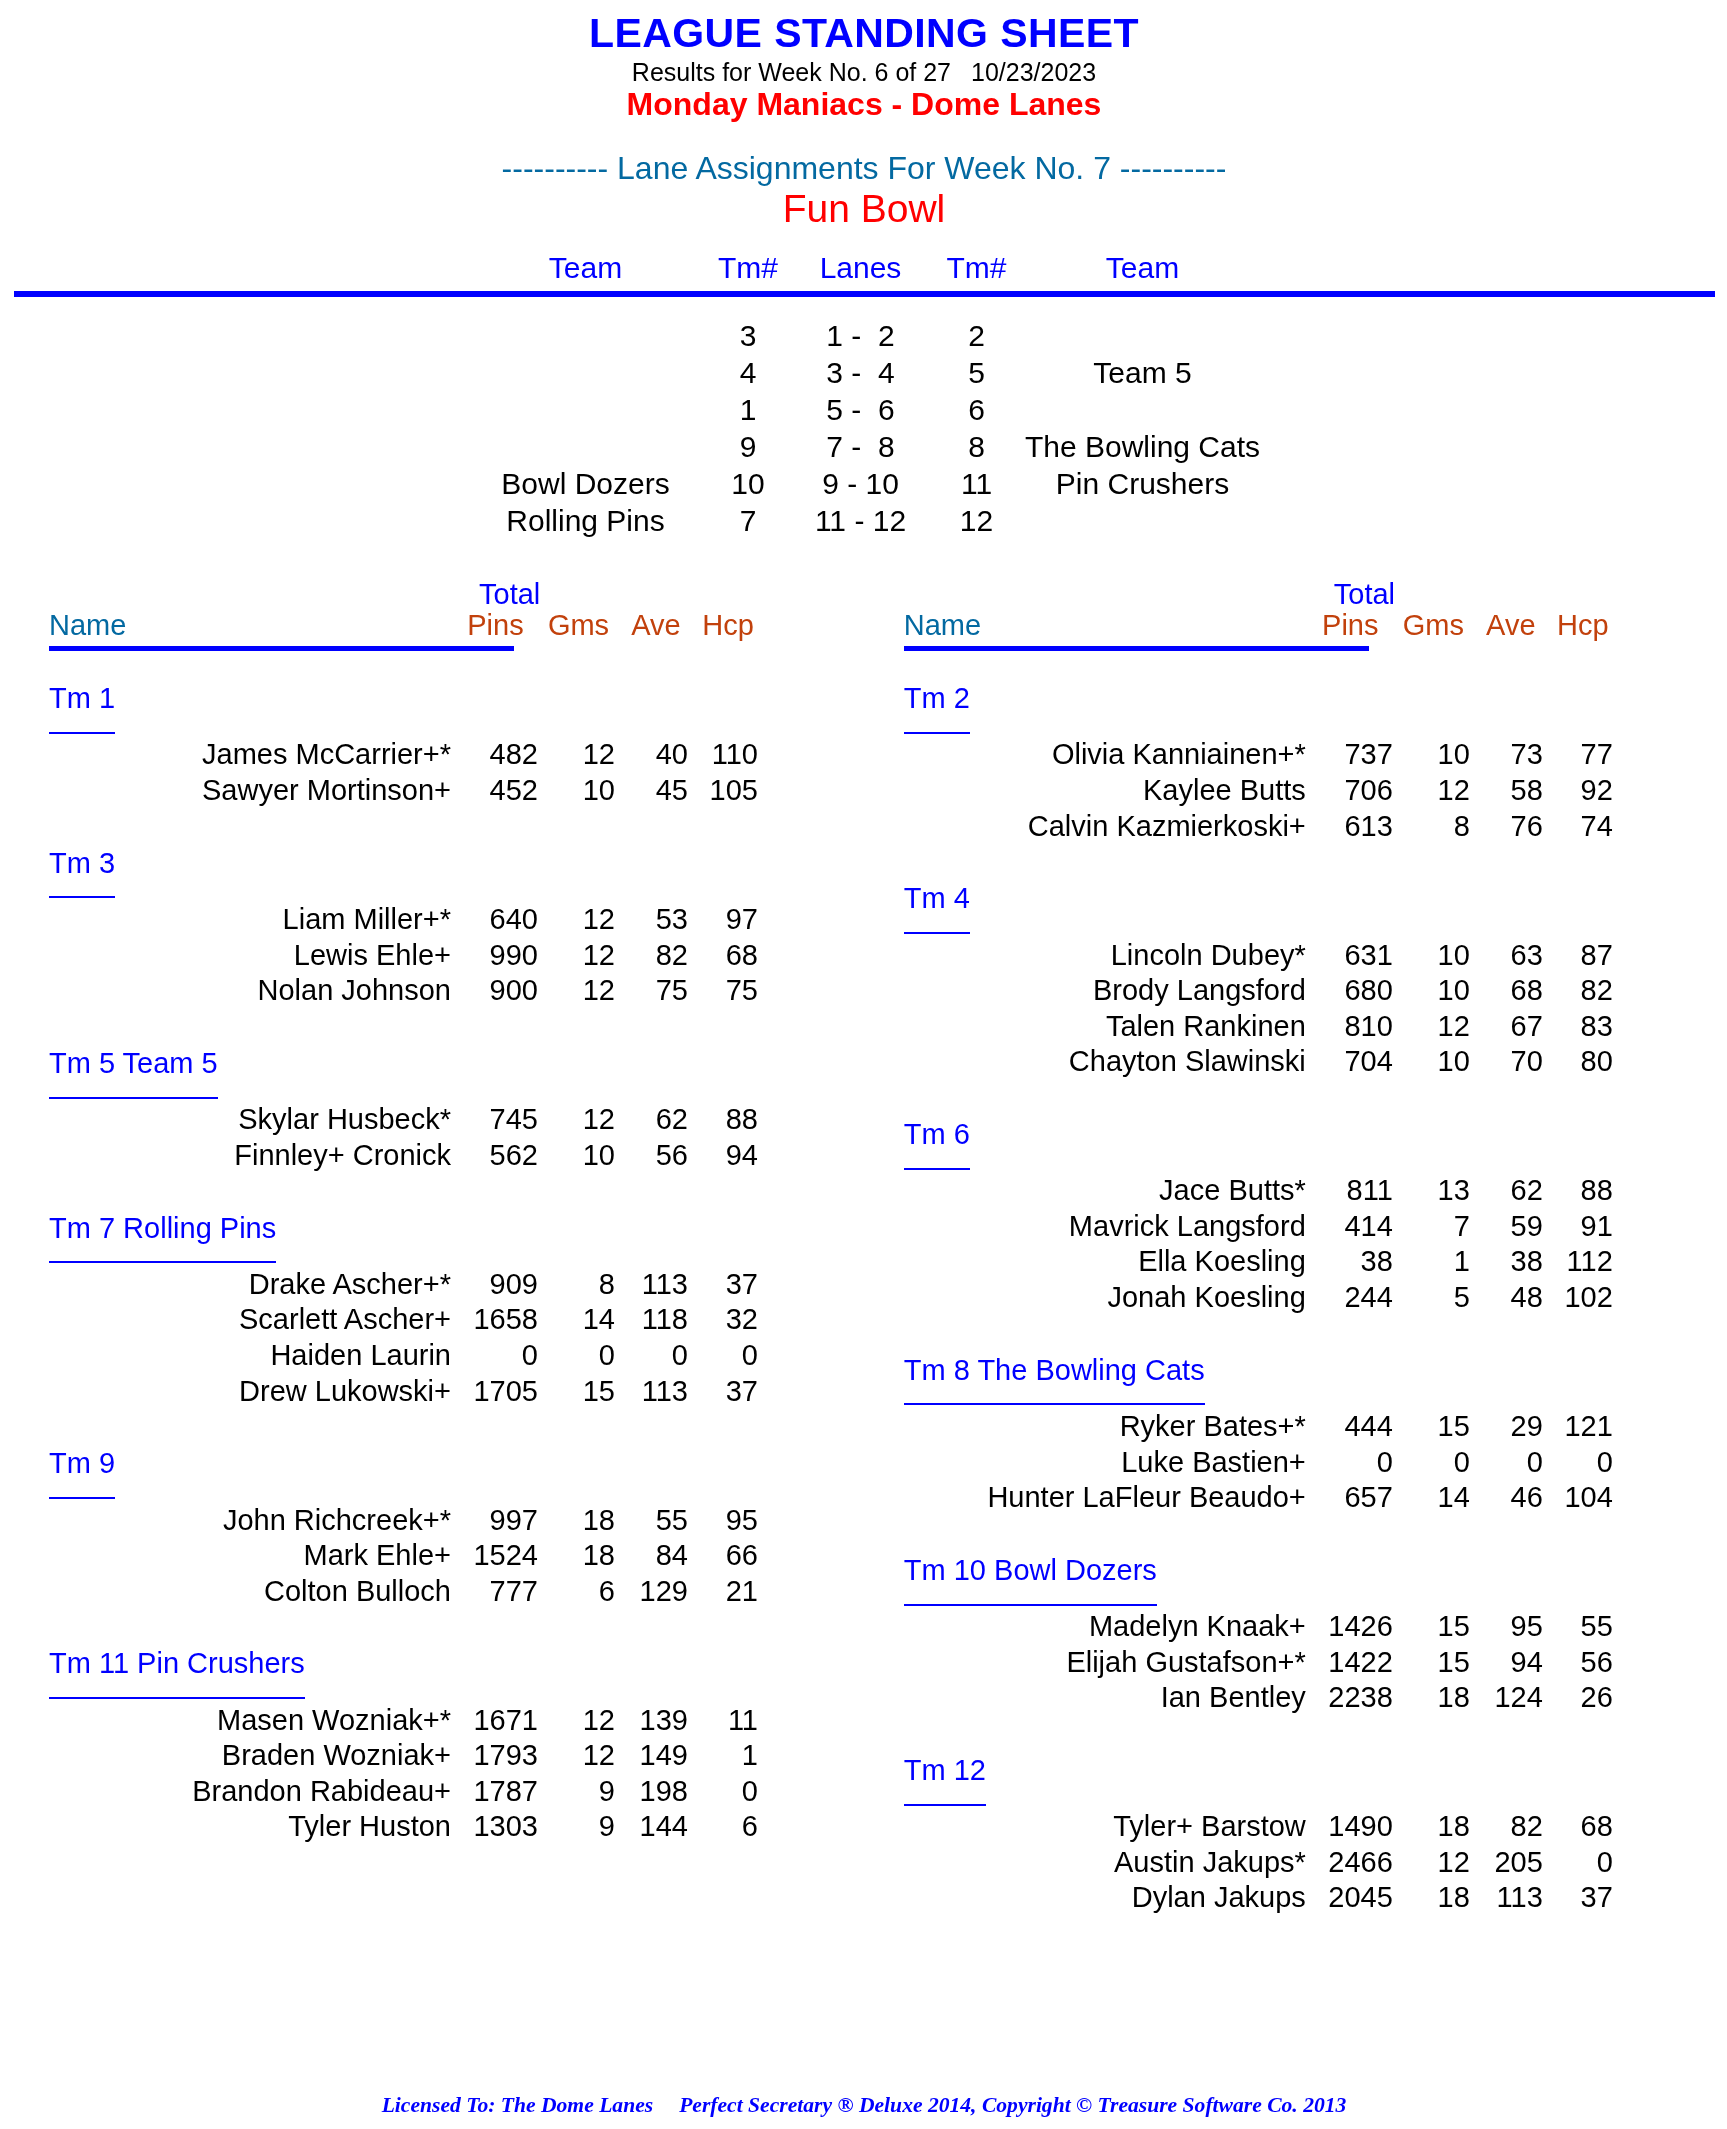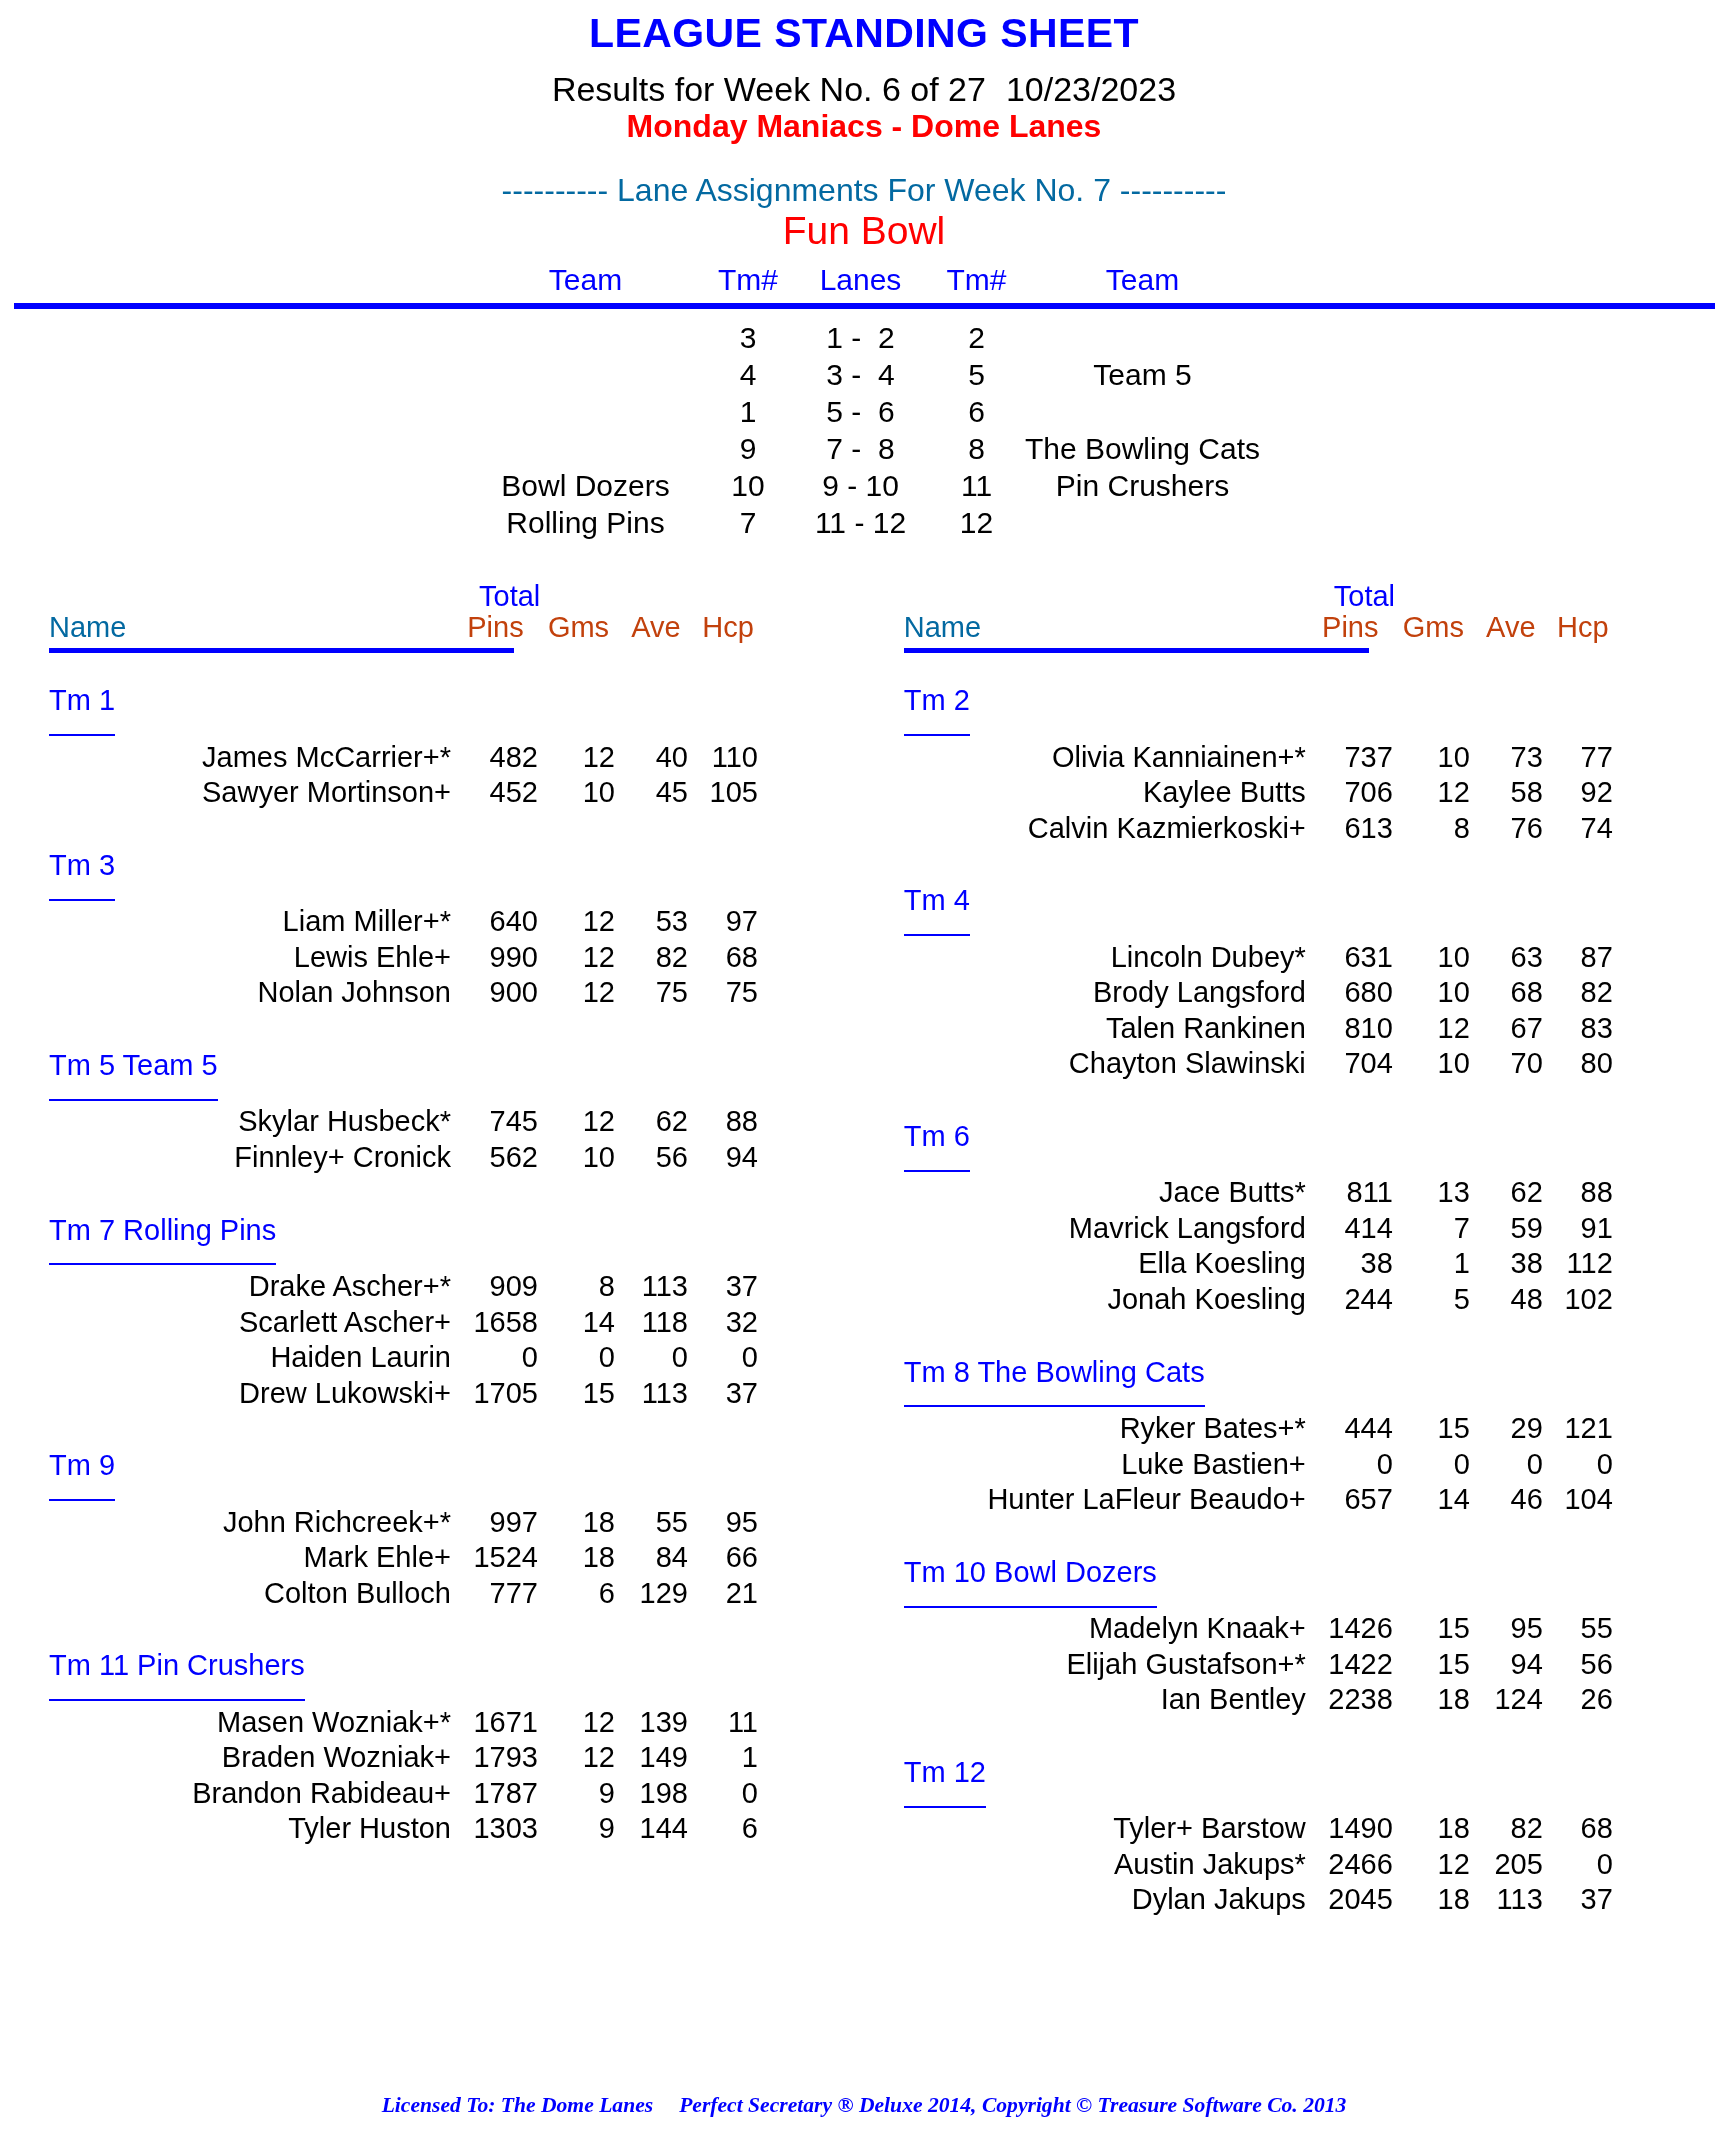--- a/index.html
+++ b/index.html
@@ -28,23 +28,23 @@
   .header { text-align: center; padding-top: 10.8px; }
   .title-main {
     color: #0000ff;
     font-weight: bold;
     font-size: 41px;
     letter-spacing: 0.4px;
     line-height: 1.08;
   }
   .title-sub {
     color: #000000;
-    font-size: 34px;
+    font-size: 25px;
     line-height: 1.12;
-    margin-top: 15px;
+    margin-top: 3px;
   }
   .title-sub .gap { display: inline-block; width: 20px; }
   .title-league {
     color: #ff0000;
     font-weight: bold;
     font-size: 32px;
     line-height: 1.12;
     margin-top: 0.8px;
   }
 
@@ -55,21 +55,21 @@
     font-size: 32px;
     line-height: 1.12;
   }
   .lane-sub {
     color: #ff0000;
     font-size: 39px;
     line-height: 1.12;
   }
 
   .lane-table {
-    margin: 11px auto 0 auto;
+    margin: 21px auto 0 auto;
     border-collapse: collapse;
     font-size: 30px;
     color: #000000;
   }
   .lane-table th {
     color: #0000ff;
     font-weight: normal;
     font-size: 30px;
     padding: 0 0 4.6px 0;
     text-align: center;

